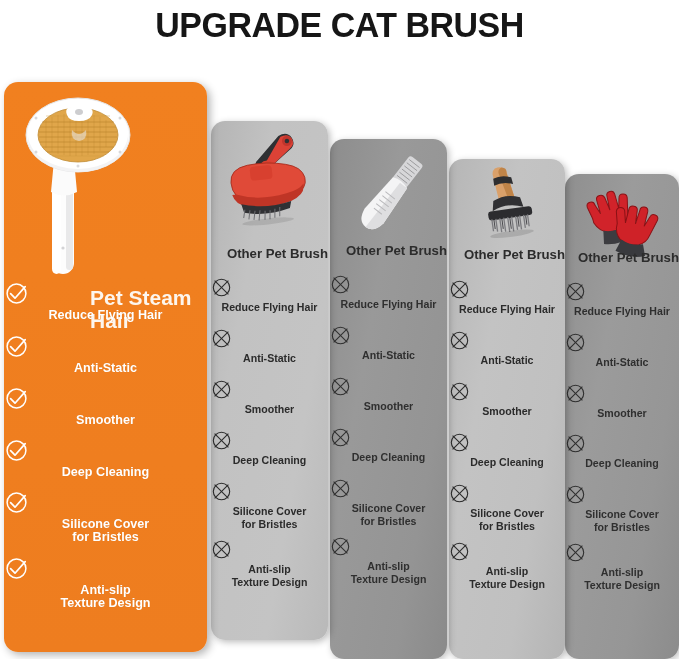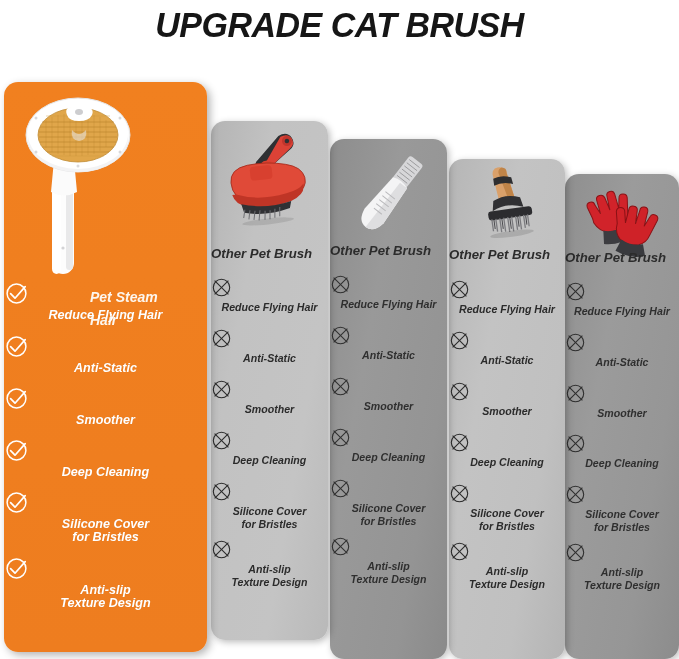--- a/index.html
+++ b/index.html
@@ -16,21 +16,21 @@
     text-align:center;
     font-size:35px;
     font-weight:bold;
     letter-spacing:-0.5px;
     color:#161616;
     line-height:44px;
     padding-top:3px;
     font-stretch:condensed;
     transform:scaleX(0.97);
   }
-  .board { position:absolute; top:0; left:0; width:679px; height:659px;font-style:italic; }
+  .board { position:absolute; top:0; left:0; width:679px; height:659px; }
 
   
   .col {
     position:absolute;
     border-radius:14px;
     overflow:hidden;
   }
 
   
   .feat {
@@ -48,21 +48,21 @@
     width:203px; height:570px;
     background:#f07d21;
     background:linear-gradient(180deg,#f1801f 0%,#ee7d1f 100%);
     box-shadow:3px 3px 9px rgba(0,0,0,0.30);
     z-index:60;
   }
   #main-product-name {
     position:absolute;
     left:86px; top:204px; width:112px;
     color:#fdf6ee;
-    font-size:14px;
+    font-size:21px;
     font-weight:bold;
     line-height:23px;
     text-align:left;
   }
   #col-main .feat { color:#ffffff; font-size:12.6px; font-weight:bold; }
   #col-main .feat .lbl { text-shadow:0 0 1px rgba(0,0,0,0.10); }
 
   
   #col-2 {
     left:211px; top:121px; width:117px; height:519px;
@@ -83,21 +83,21 @@
     z-index:30;
   }
   #col-5 {
     left:565px; top:174px; width:114px; height:485px;
     background:linear-gradient(100deg,#8f8f8f 0%,#9b9b9b 35%,#969696 72%,#8c8c8c 100%);
     box-shadow:2px 2px 7px rgba(0,0,0,0.25);
     z-index:20;
   }
   .col-other .other-name {
     position:absolute; left:0; width:100%;
-    text-align:left;
+    text-align:right;
     font-size:13.2px;
     font-weight:bold;
     color:#2c2c2c;
   }
   .col-other .feat { font-size:10.6px; font-weight:bold; }
   #col-2 .feat, #col-4 .feat { color:#2b2b2b; }
   #col-3 .feat, #col-5 .feat { color:#2f2f2f; }
 
   
   .art { position:absolute; }

